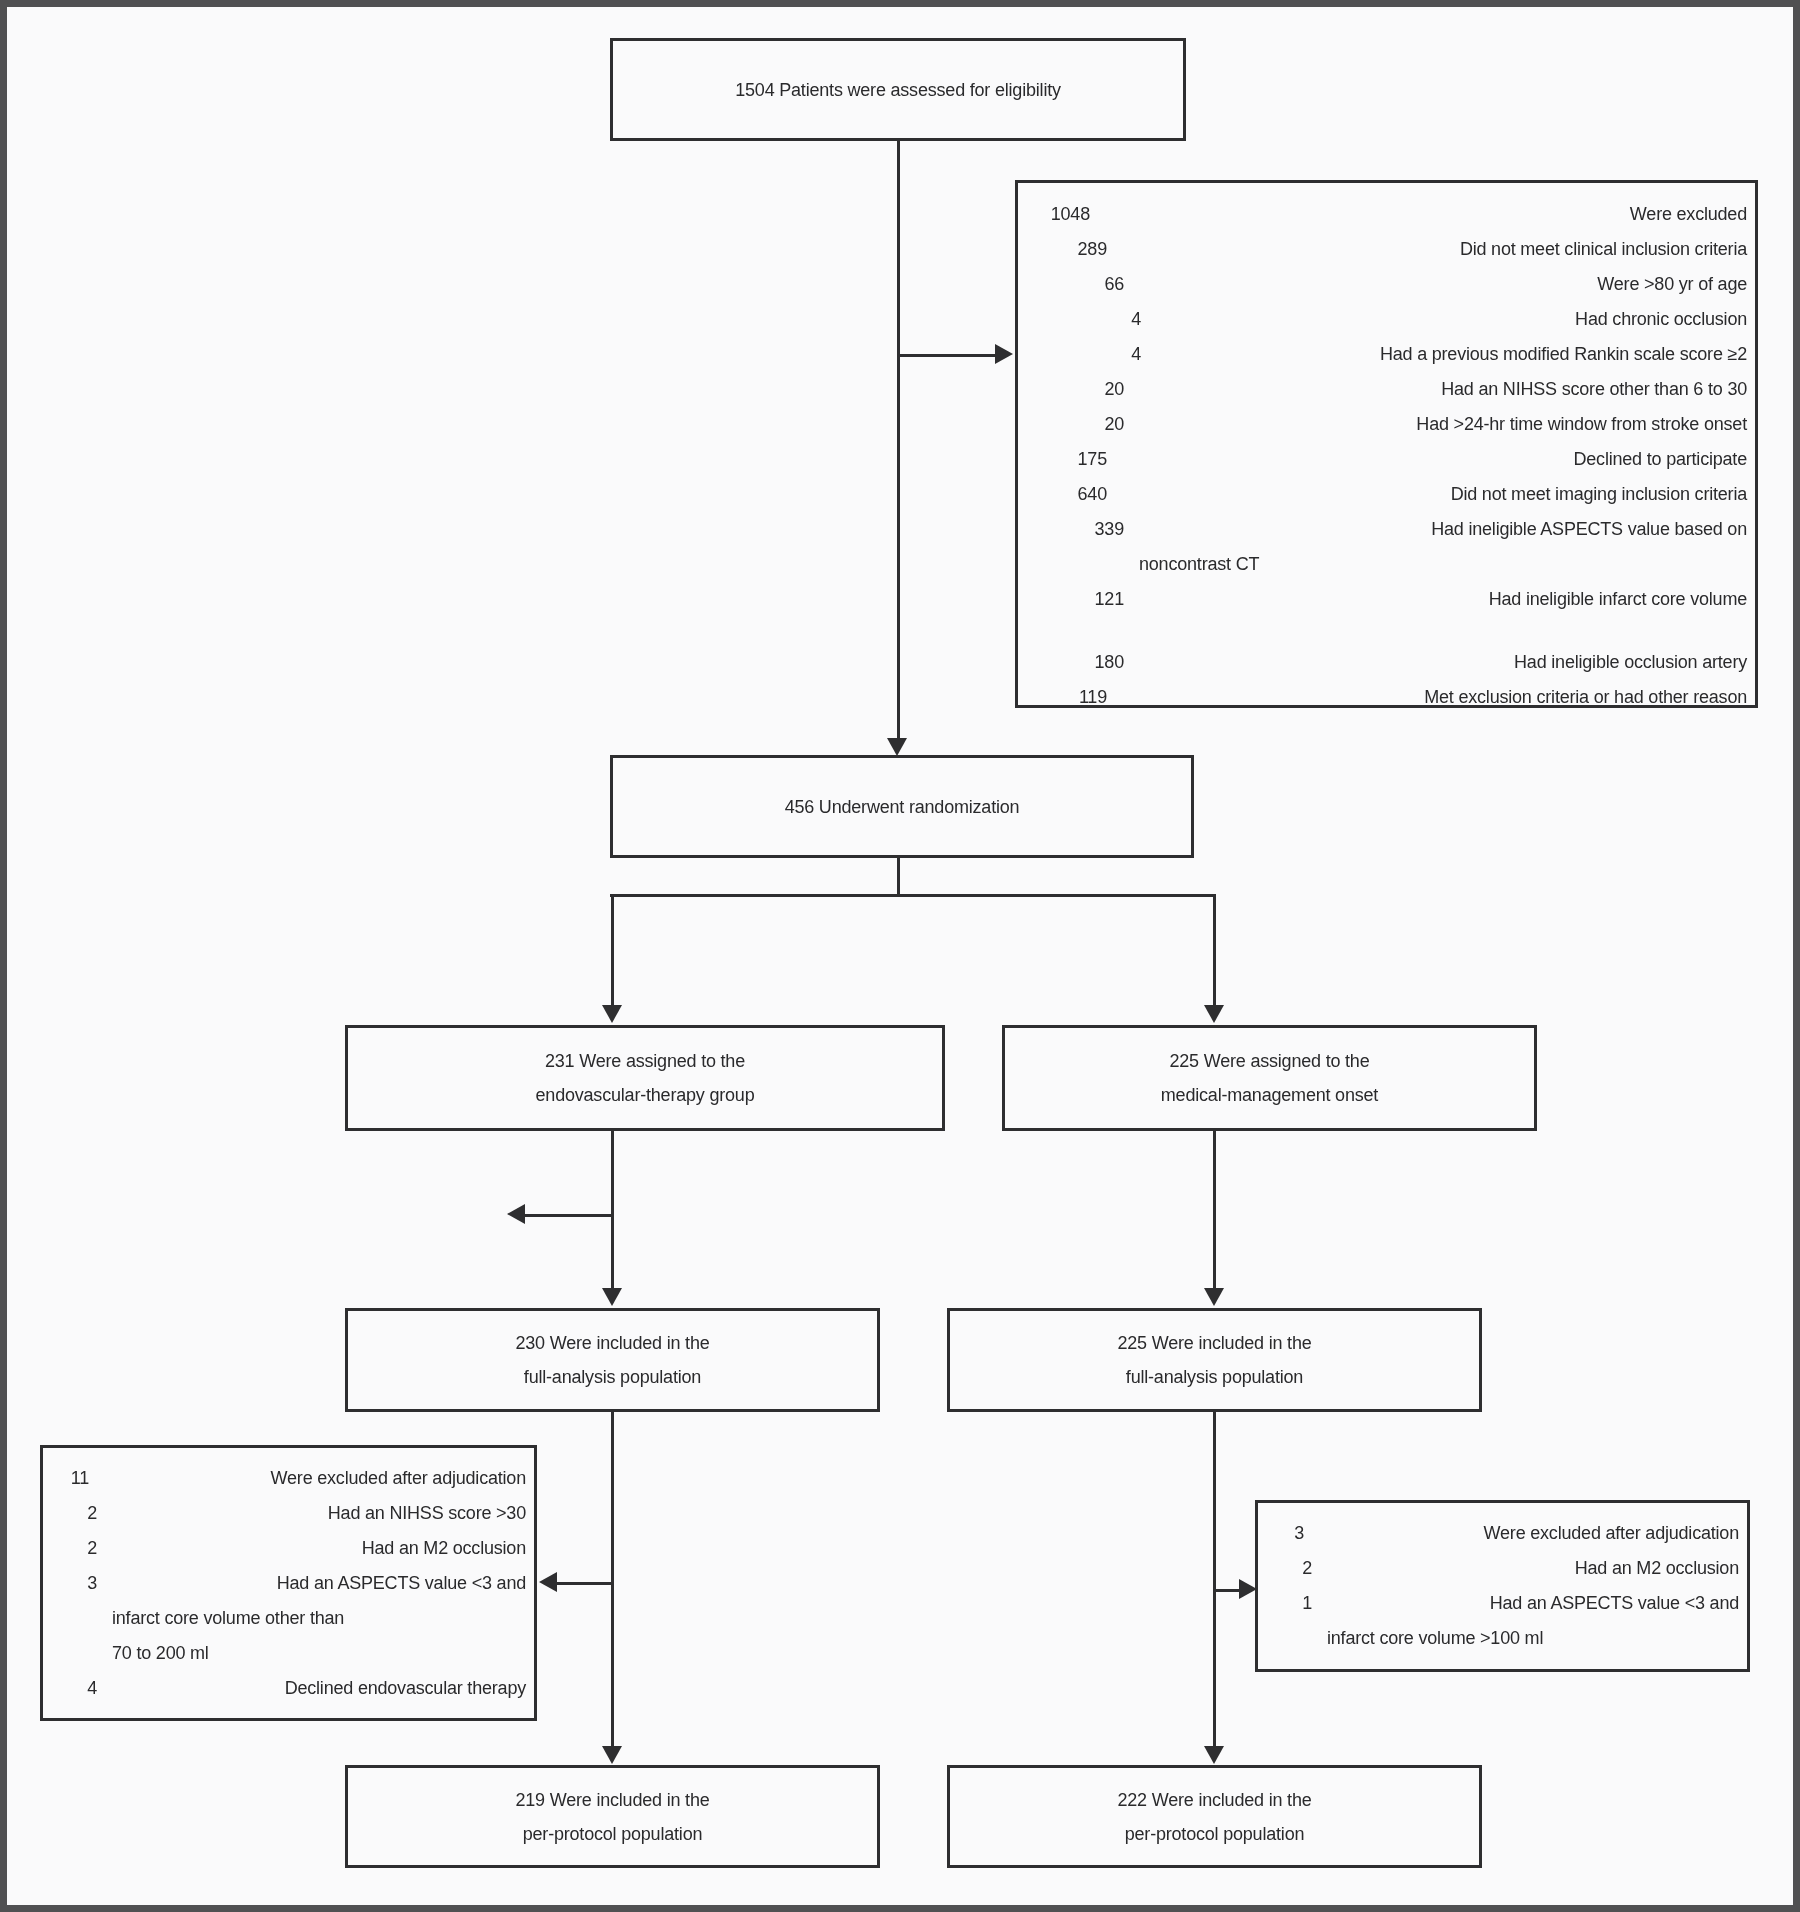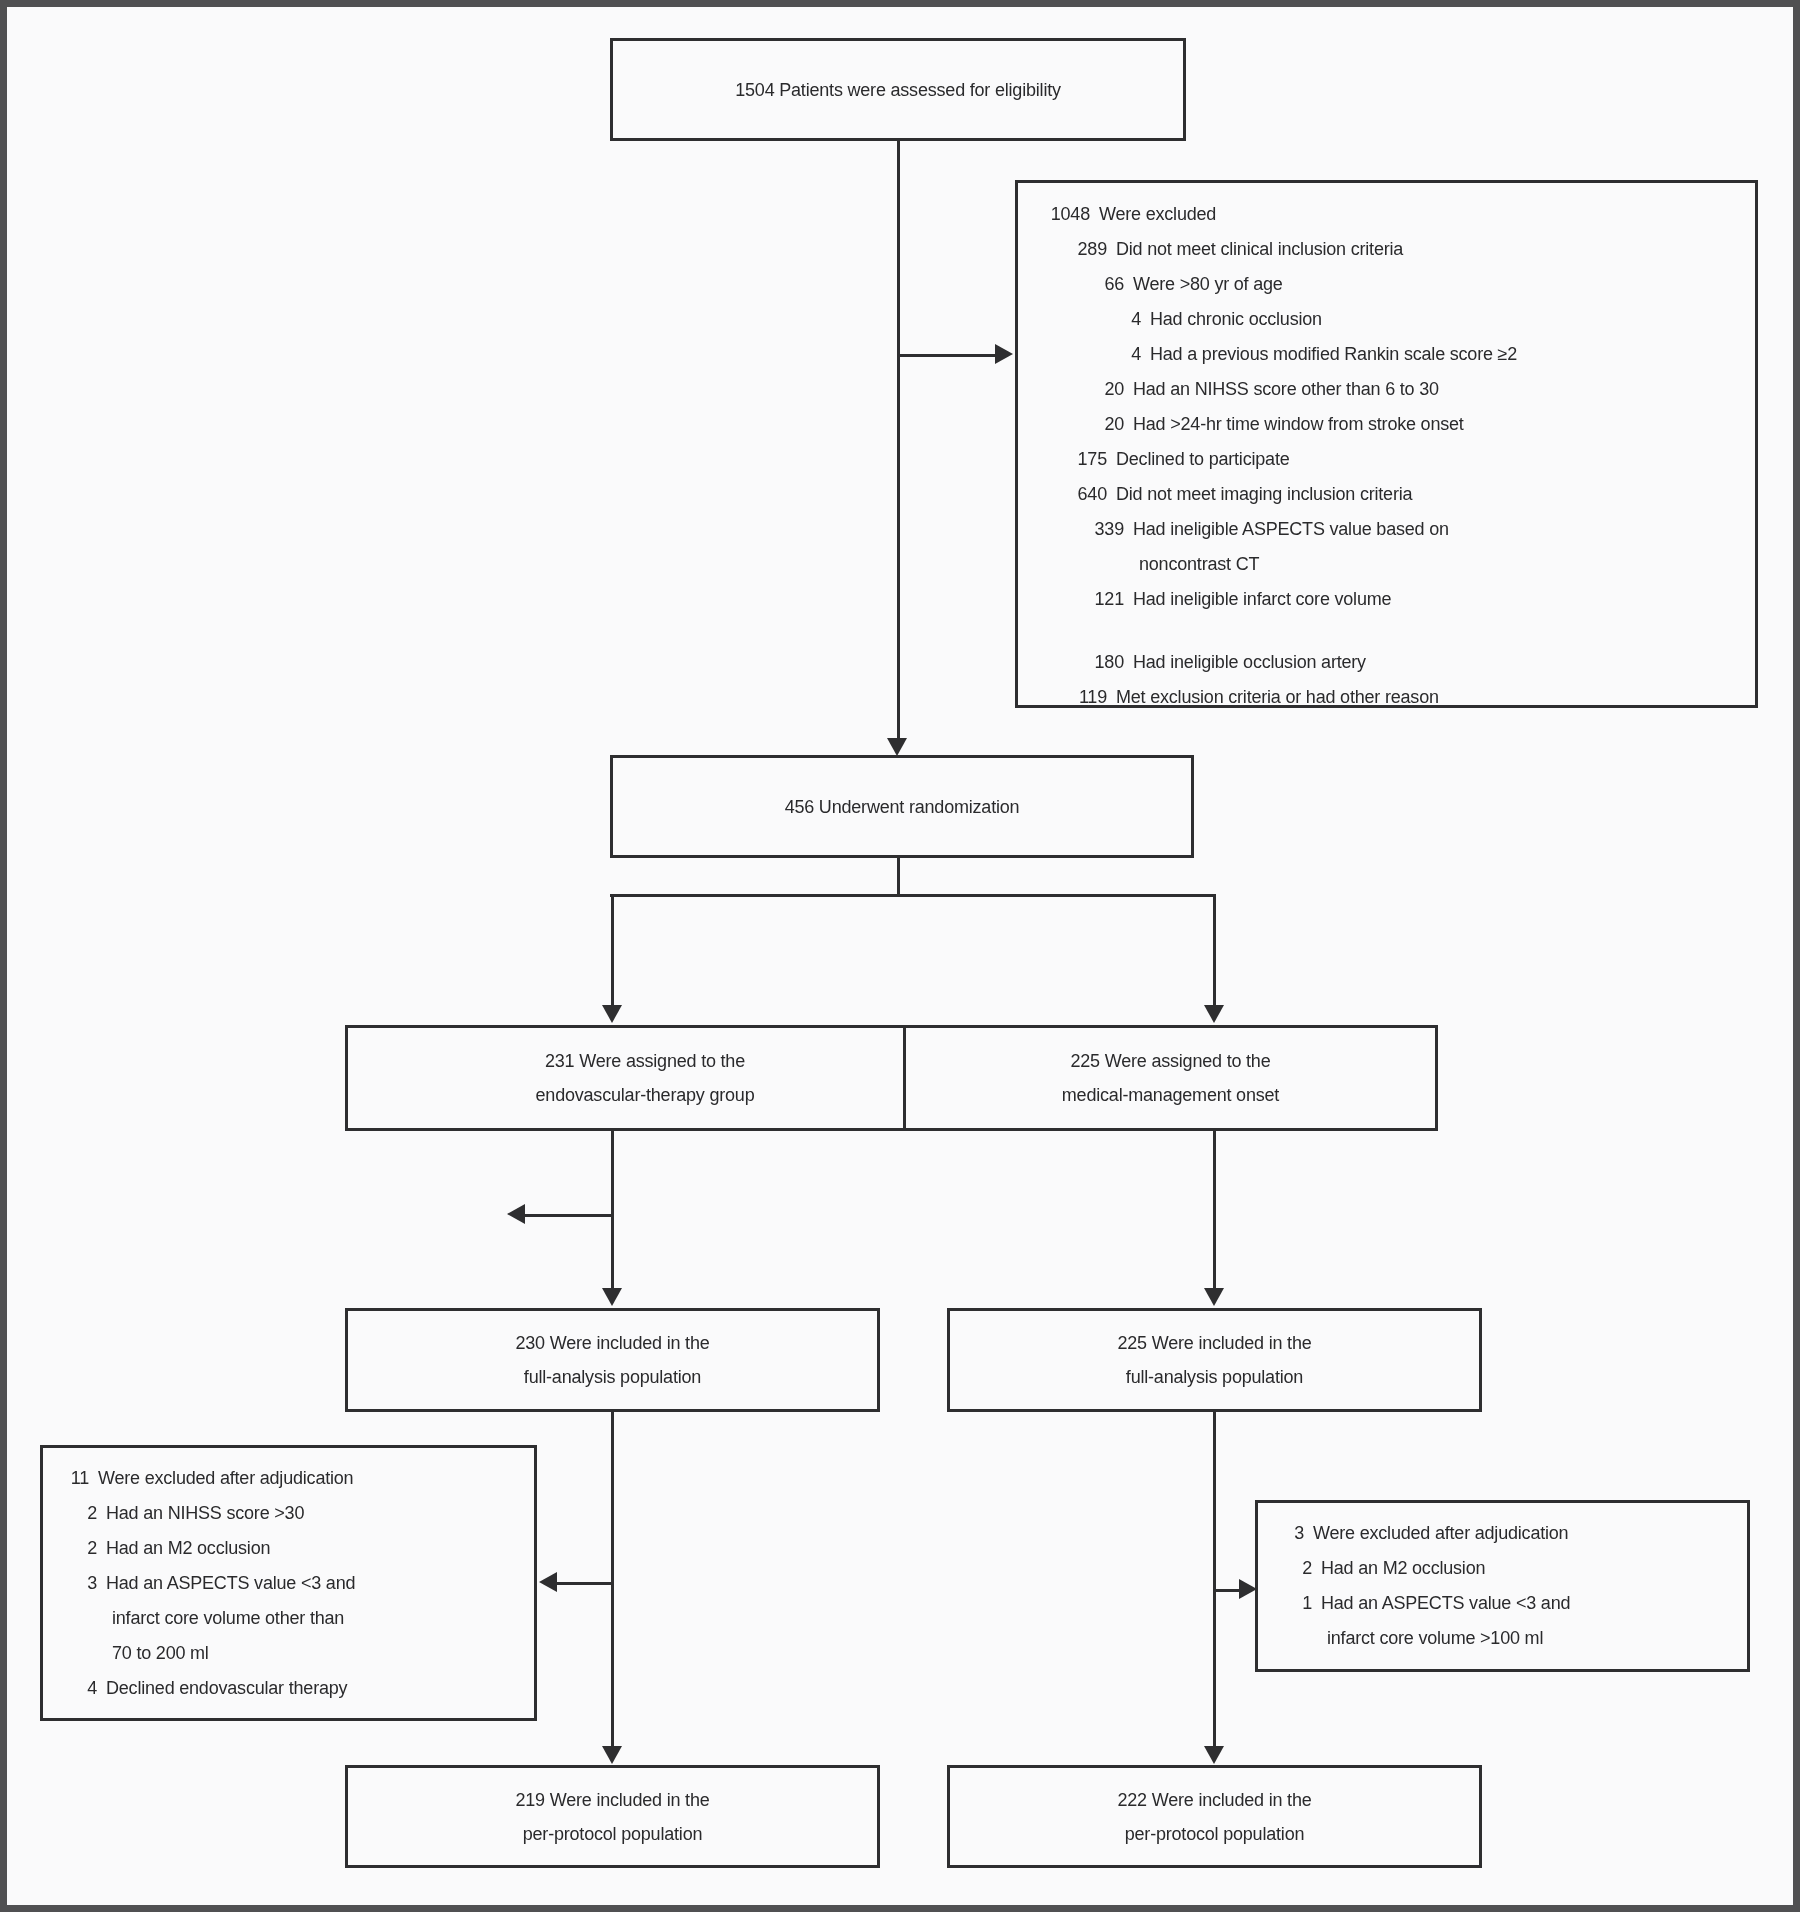--- a/index.html
+++ b/index.html
@@ -34,21 +34,21 @@
   }
   .center-box .bline{white-space:nowrap;}
   .list-box{
     line-height:35px;
     padding:14px 8px 12px 12px;
   }
   .fline{display:flex;align-items:flex-start;}
   .num{flex:none;width:60px;text-align:right;margin-right:9px;}
   .list-narrow .num{width:34px;}
   .txt{flex:1;min-width:0;}
-  .t1{display:block;}
+  .t1{display:block;text-align:right;}
   .cont{display:block;padding-left:6px;white-space:pre-line;}
   .adjpad{padding-top:13px;}
   
   .hline,.vline{position:absolute;background:#2e2e30;}
   .vline{width:3px;}
   .hline{height:3px;}
   .arrow{position:absolute;width:0;height:0;}
   .arrow-down{border-left:10px solid transparent;border-right:10px solid transparent;border-top:18px solid #2e2e30;}
   .arrow-right{border-top:10px solid transparent;border-bottom:10px solid transparent;border-left:18px solid #2e2e30;}
   .arrow-left{border-top:10px solid transparent;border-bottom:10px solid transparent;border-right:18px solid #2e2e30;}
@@ -202,21 +202,21 @@
 
   <div class="fbox center-box" style="left:610px;top:755px;width:584px;height:103px;">
     <div class="bline">456 Underwent randomization</div>
   </div>
 
   <div class="fbox center-box" style="left:345px;top:1025px;width:600px;height:106px;">
     <div class="bline">231 Were assigned to the</div>
     <div class="bline">endovascular-therapy group</div>
   </div>
 
-  <div class="fbox center-box" style="left:903px;top:1025px;width:535px;height:106px;">
+  <div class="fbox center-box" style="left:1002px;top:1025px;width:535px;height:106px;">
     <div class="bline">225 Were assigned to the</div>
     <div class="bline">medical-management onset</div>
   </div>
 
 
   <div class="fbox center-box" style="left:345px;top:1308px;width:535px;height:104px;">
     <div class="bline">230 Were included in the</div>
     <div class="bline">full-analysis population</div>
   </div>
 

